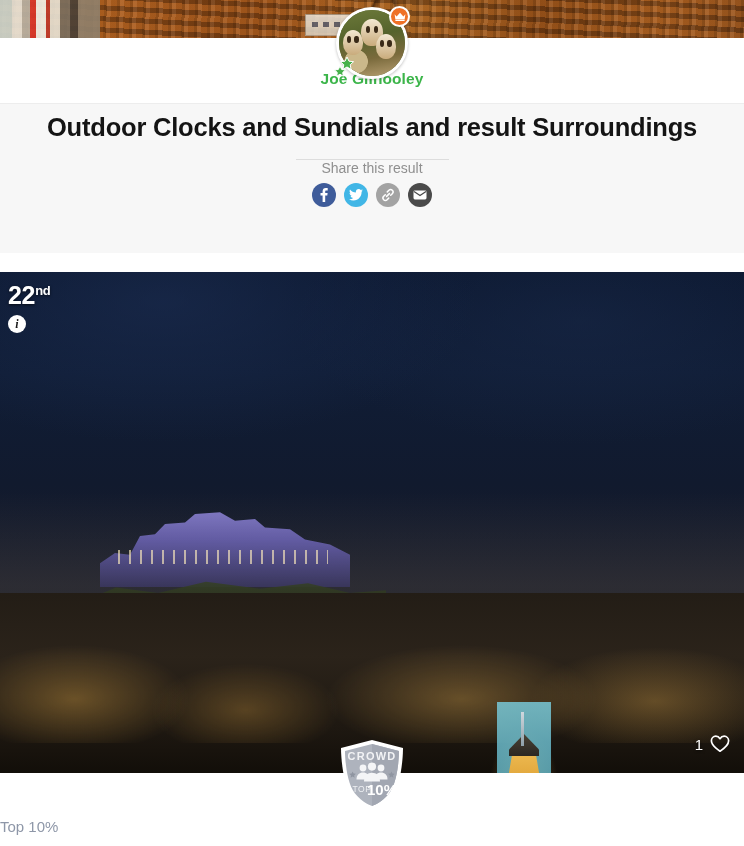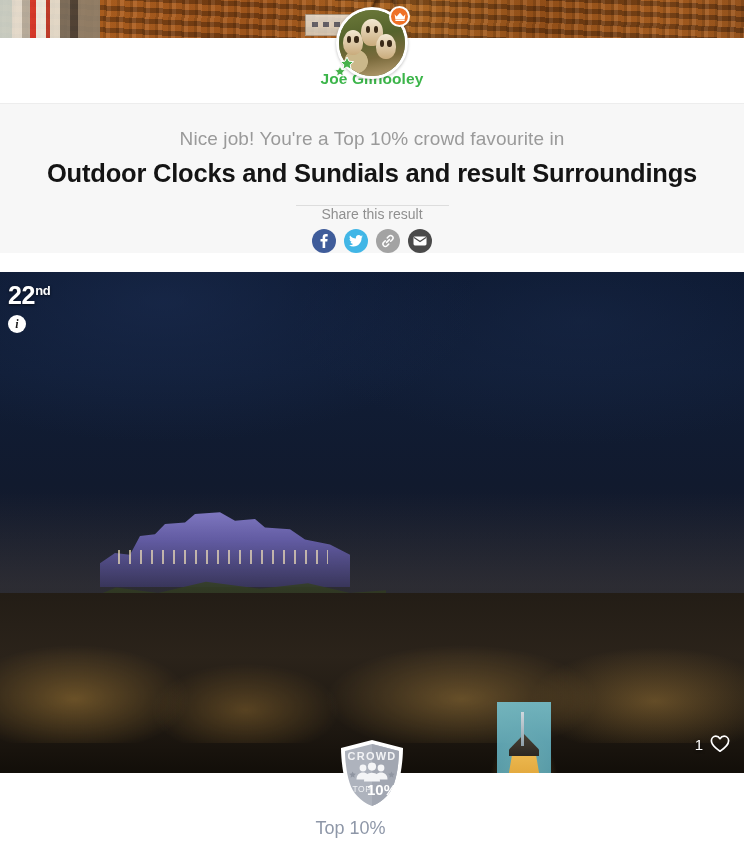--- a/index.html
+++ b/index.html
@@ -235,22 +235,22 @@
     display:flex; align-items:center; gap:7px; color:#ffffff;
     text-shadow:0 1px 3px rgba(0,0,0,.6);
   }
   .likes-count { font-size:15px; }
 
   
   .badge-wrap {
     position:absolute; left:337px; top:738px; width:70px; height:74px; z-index:40;
   }
   .badge-label {
-    position:absolute; top:818px; left:0; width:701px; text-align:center;
-    color:#8e97a8; font-size:18px; z-index:40;
+    position:absolute; top:818px; left:0; width:701px; 
+    color:#8e97a8; font-size:15px; z-index:40;
   }
 </style>
 </head>
 <body>
 
 <div class="cover">
   <div class="cover-tex"></div>
   <div class="cover-left"></div>
   <div class="cover-crack"></div>
   <div class="cover-sign"></div>
@@ -277,21 +277,20 @@
       </g>
     </svg>
   </div>
 </div>
 
 <div class="name-row">
   <a href="#">Joe Gilhooley</a>
 </div>
 
 <div class="banner">
-  <div class="banner-sub">Nice job! You're a Top 10% crowd favourite in</div>
   <div class="banner-title">Outdoor Clocks and Sundials and result Surroundings</div>
 
   <div class="share-block">
     <div class="share-rule"></div>
     <div class="share-label">Share this result</div>
     <div class="share-icons">
 
       <div class="sh sh-fb">
         <svg width="8" height="14" viewBox="0 0 8 14" aria-hidden="true">
           <path d="M5.2 14V7.6h2.1l.3-2.5H5.2V3.6c0-.7.2-1.2 1.2-1.2h1.3V.1C7.4.1 6.6 0 5.7 0 3.8 0 2.6 1.2 2.6 3.3v1.8H.5v2.5h2.1V14z" fill="#ffffff"></path>

